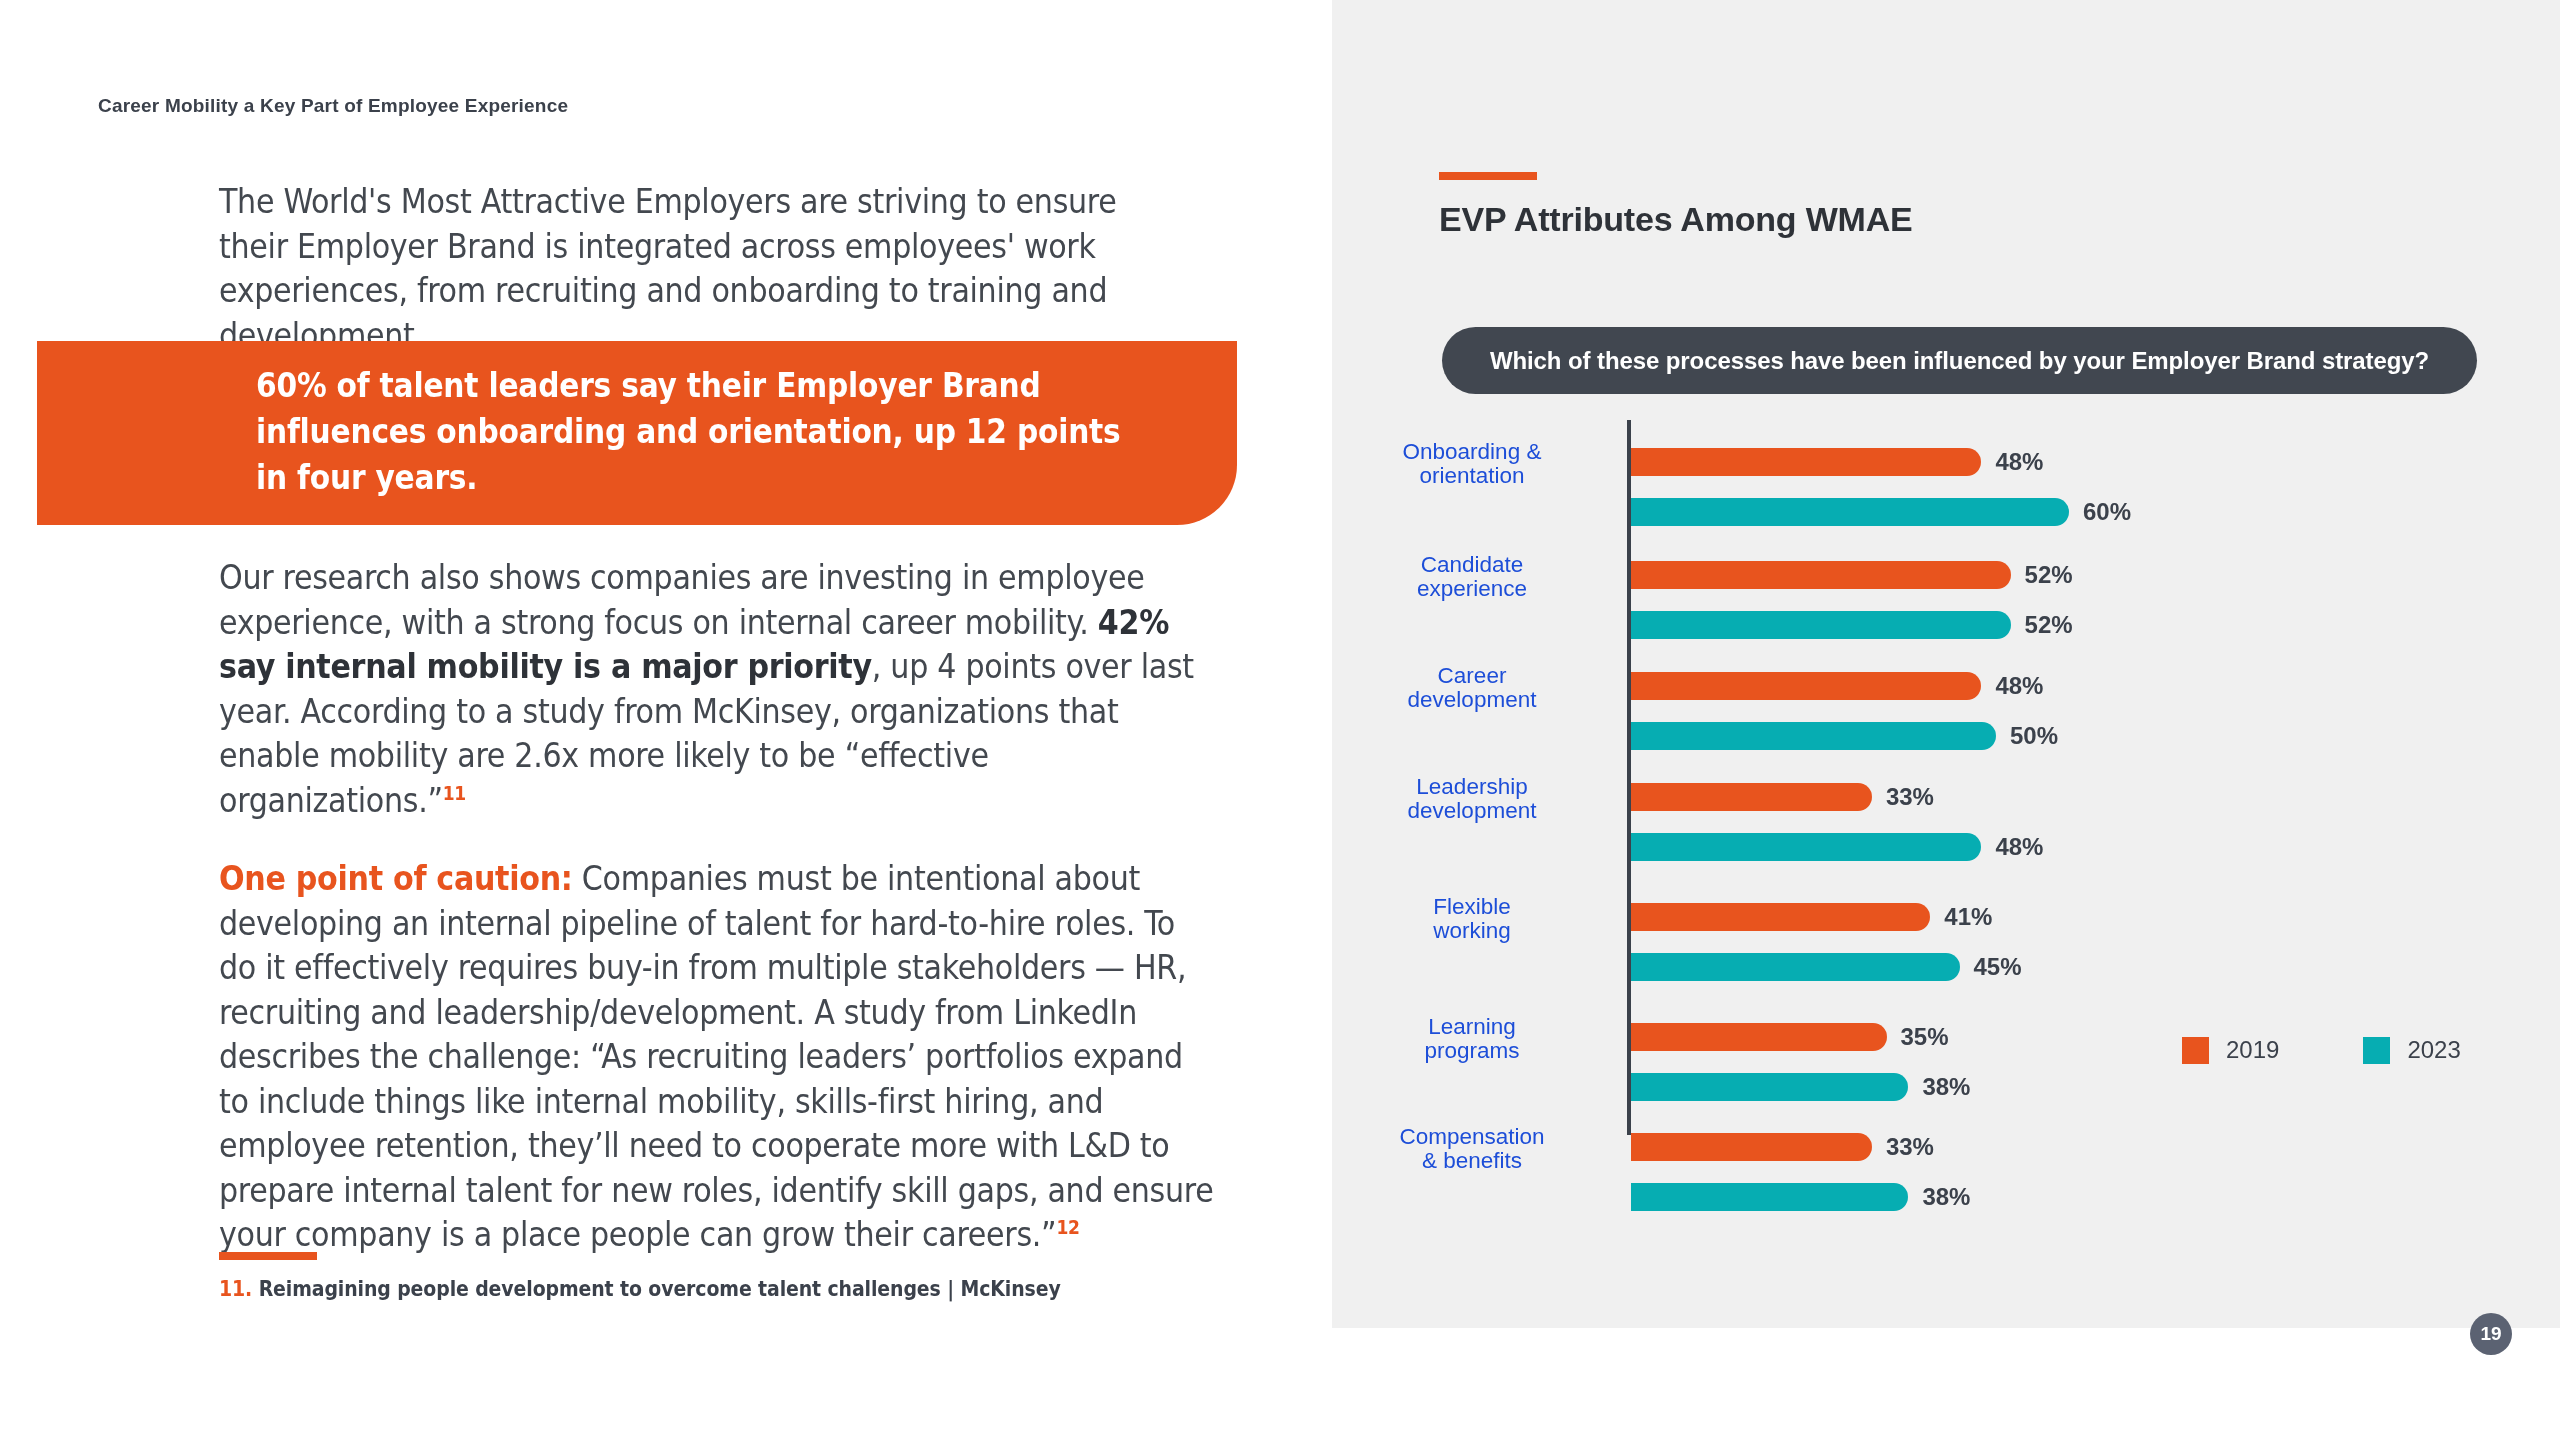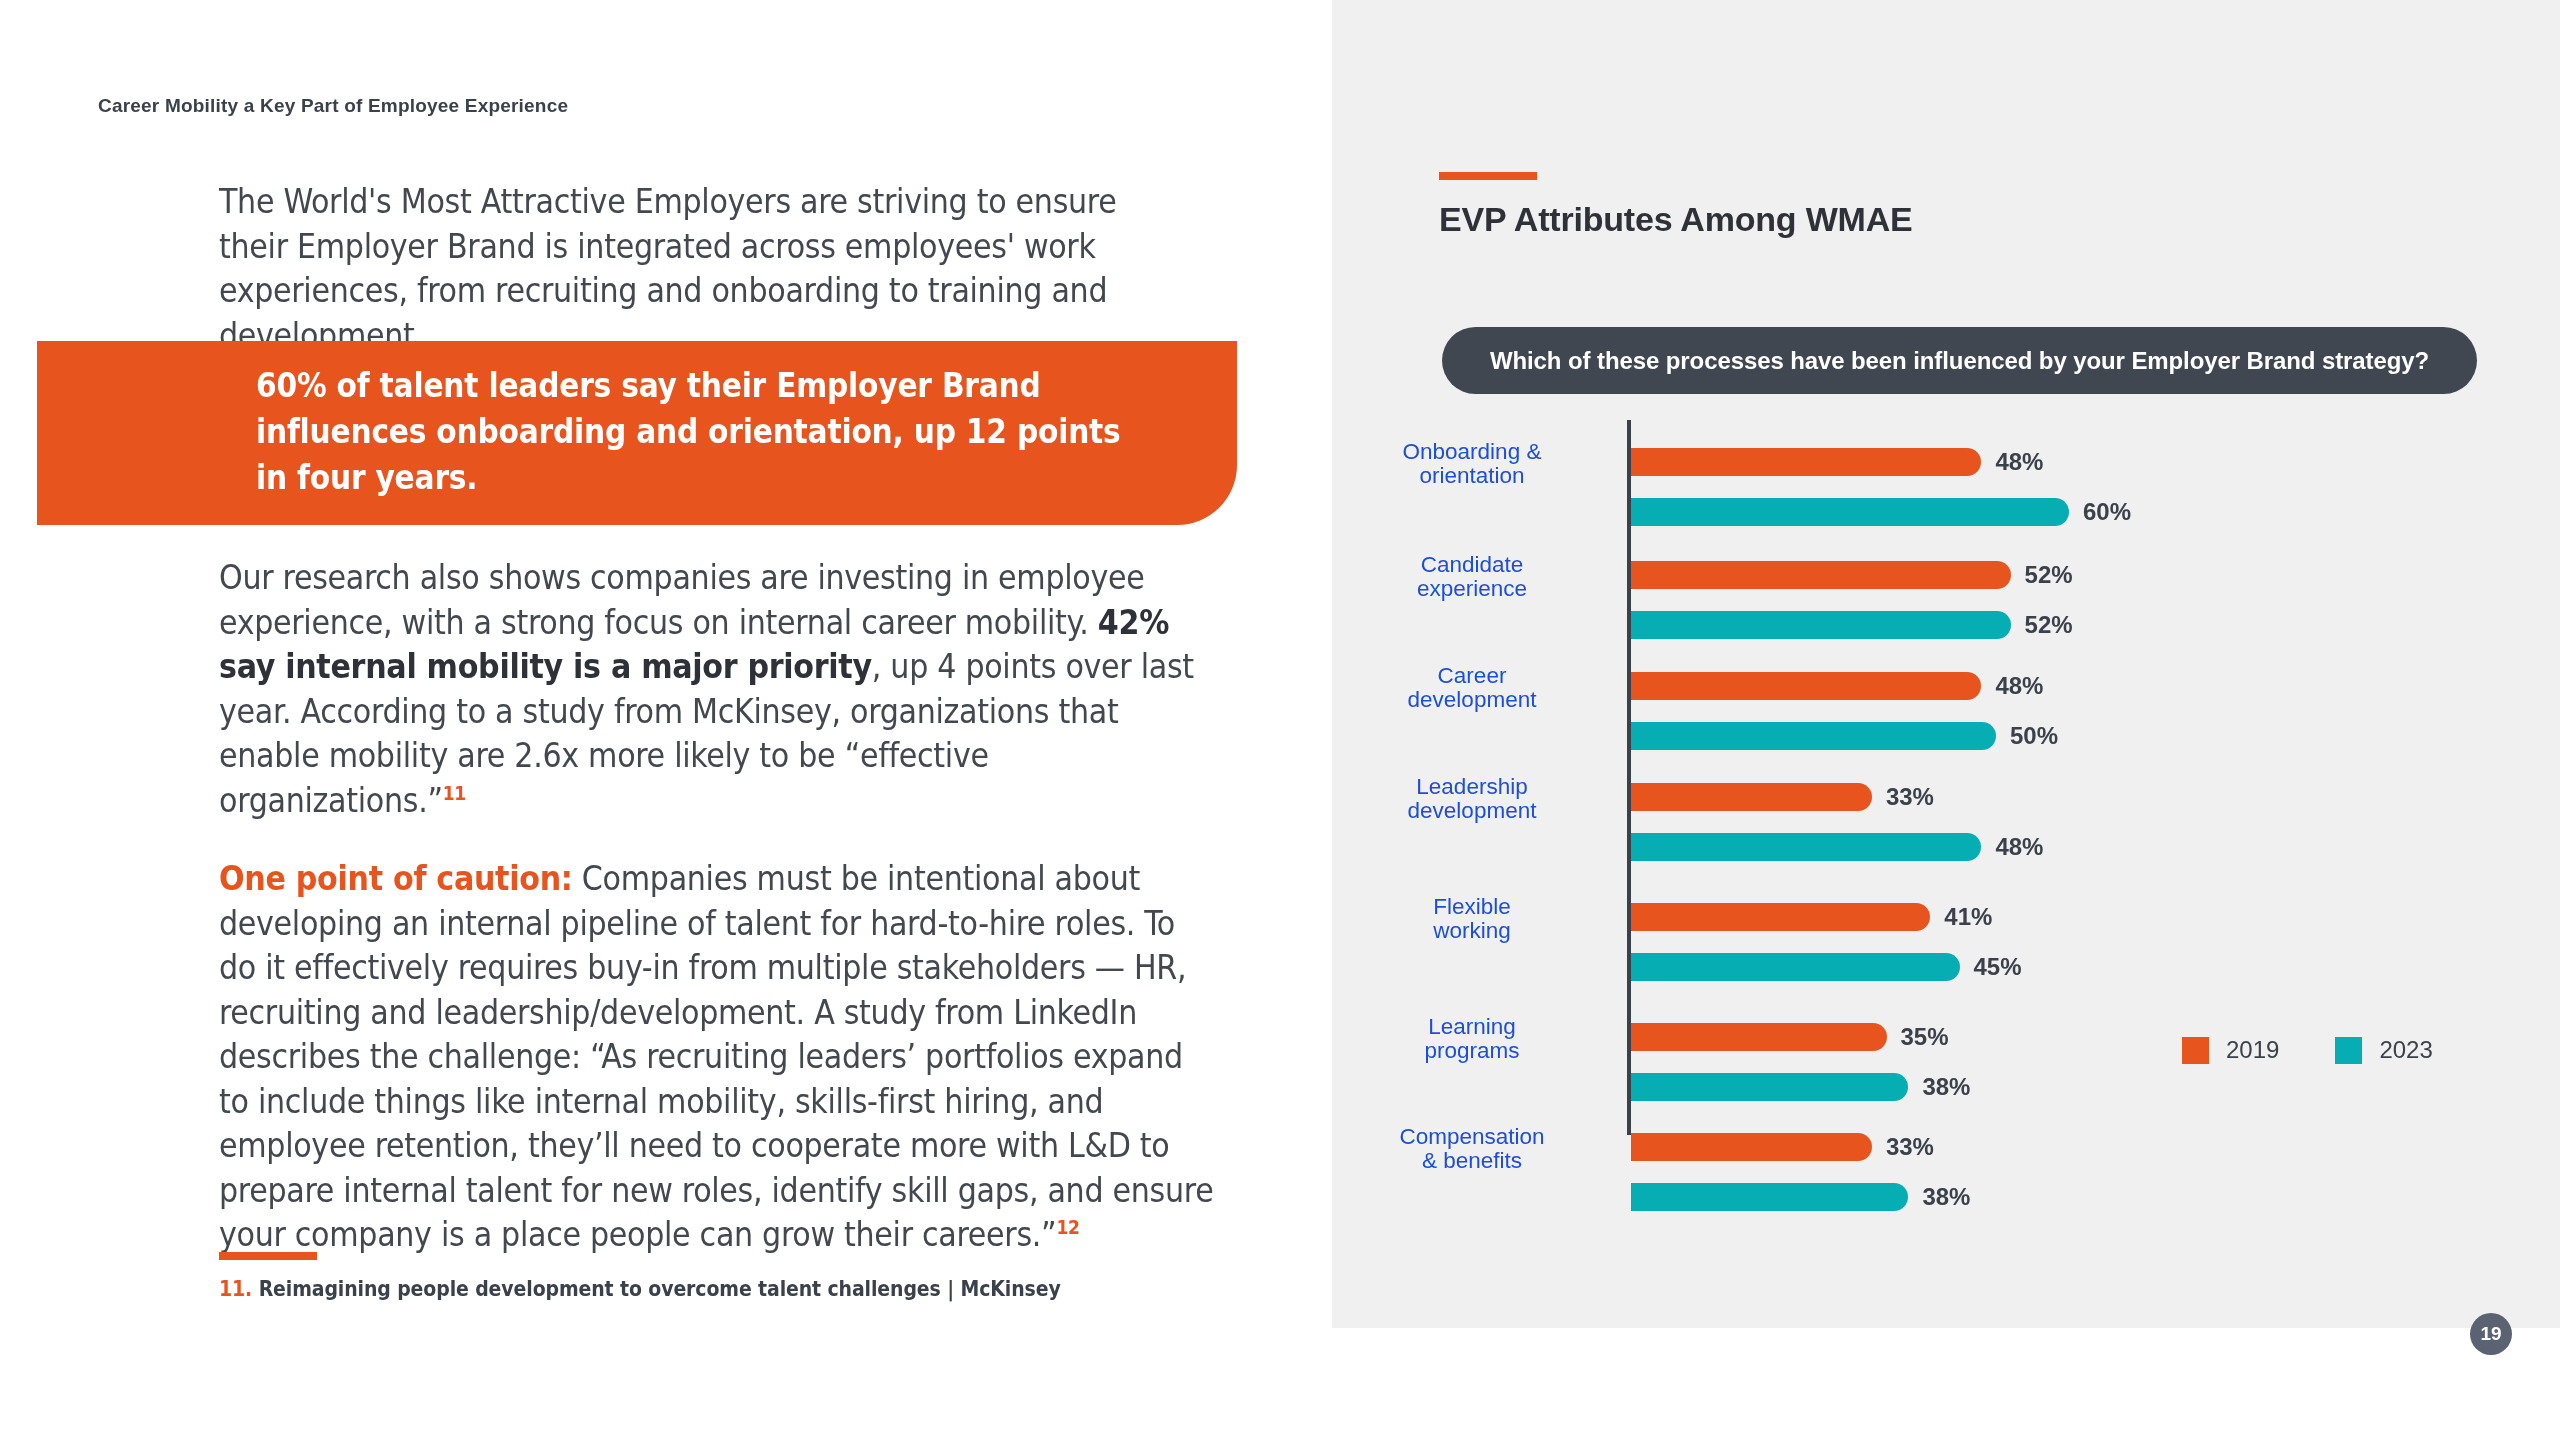--- a/index.html
+++ b/index.html
@@ -152,21 +152,21 @@
     transform: translateY(-50%);
     font-size: 24px; font-weight: bold; color: #3b414b;
     white-space: nowrap;
     font-family: "Liberation Sans", sans-serif;
   }
 
   
   .legend {
     position: absolute;
     left: 850px; top: 1036px;
-    display: flex; align-items: center; gap: 56px;
+    display: flex; align-items: center; gap: 84px;
   }
   .legend-item { display: flex; align-items: center; gap: 17px; }
   .legend-swatch { width: 27px; height: 27px; }
   .legend-swatch.s2019 { background: #e8541e; }
   .legend-swatch.s2023 { background: #06adb2; }
   .legend-label {
     font-size: 24px; color: #3b414b;
     font-family: "Liberation Sans", sans-serif;
   }
 

